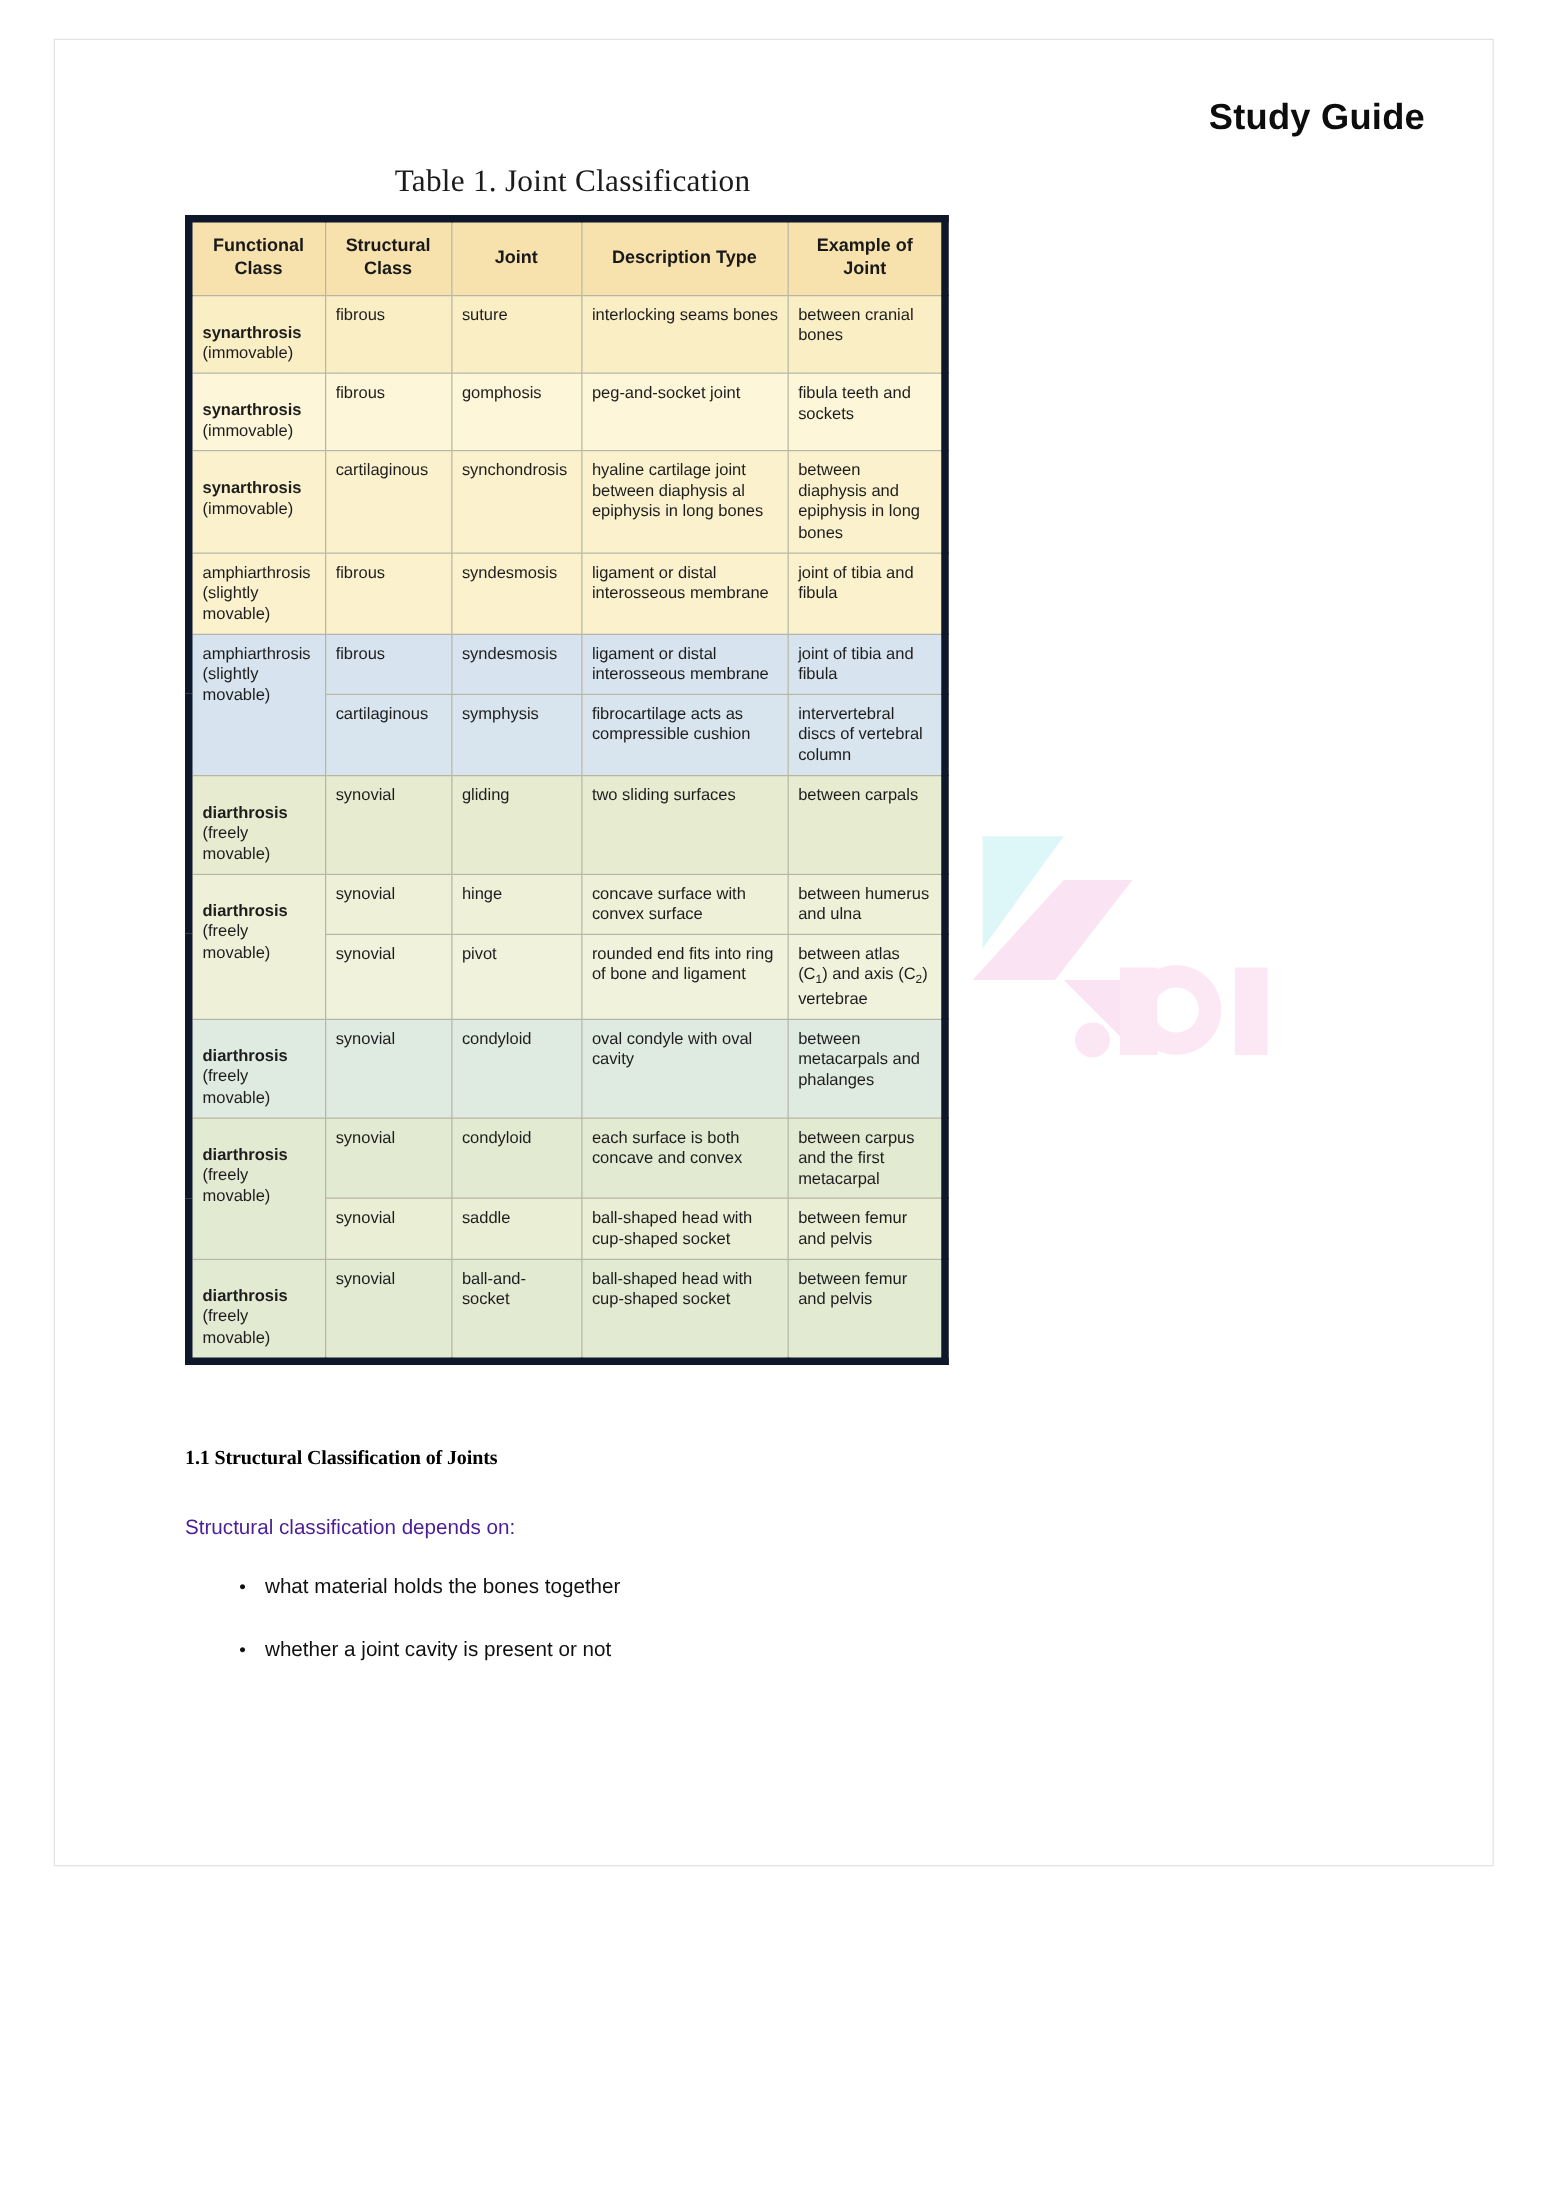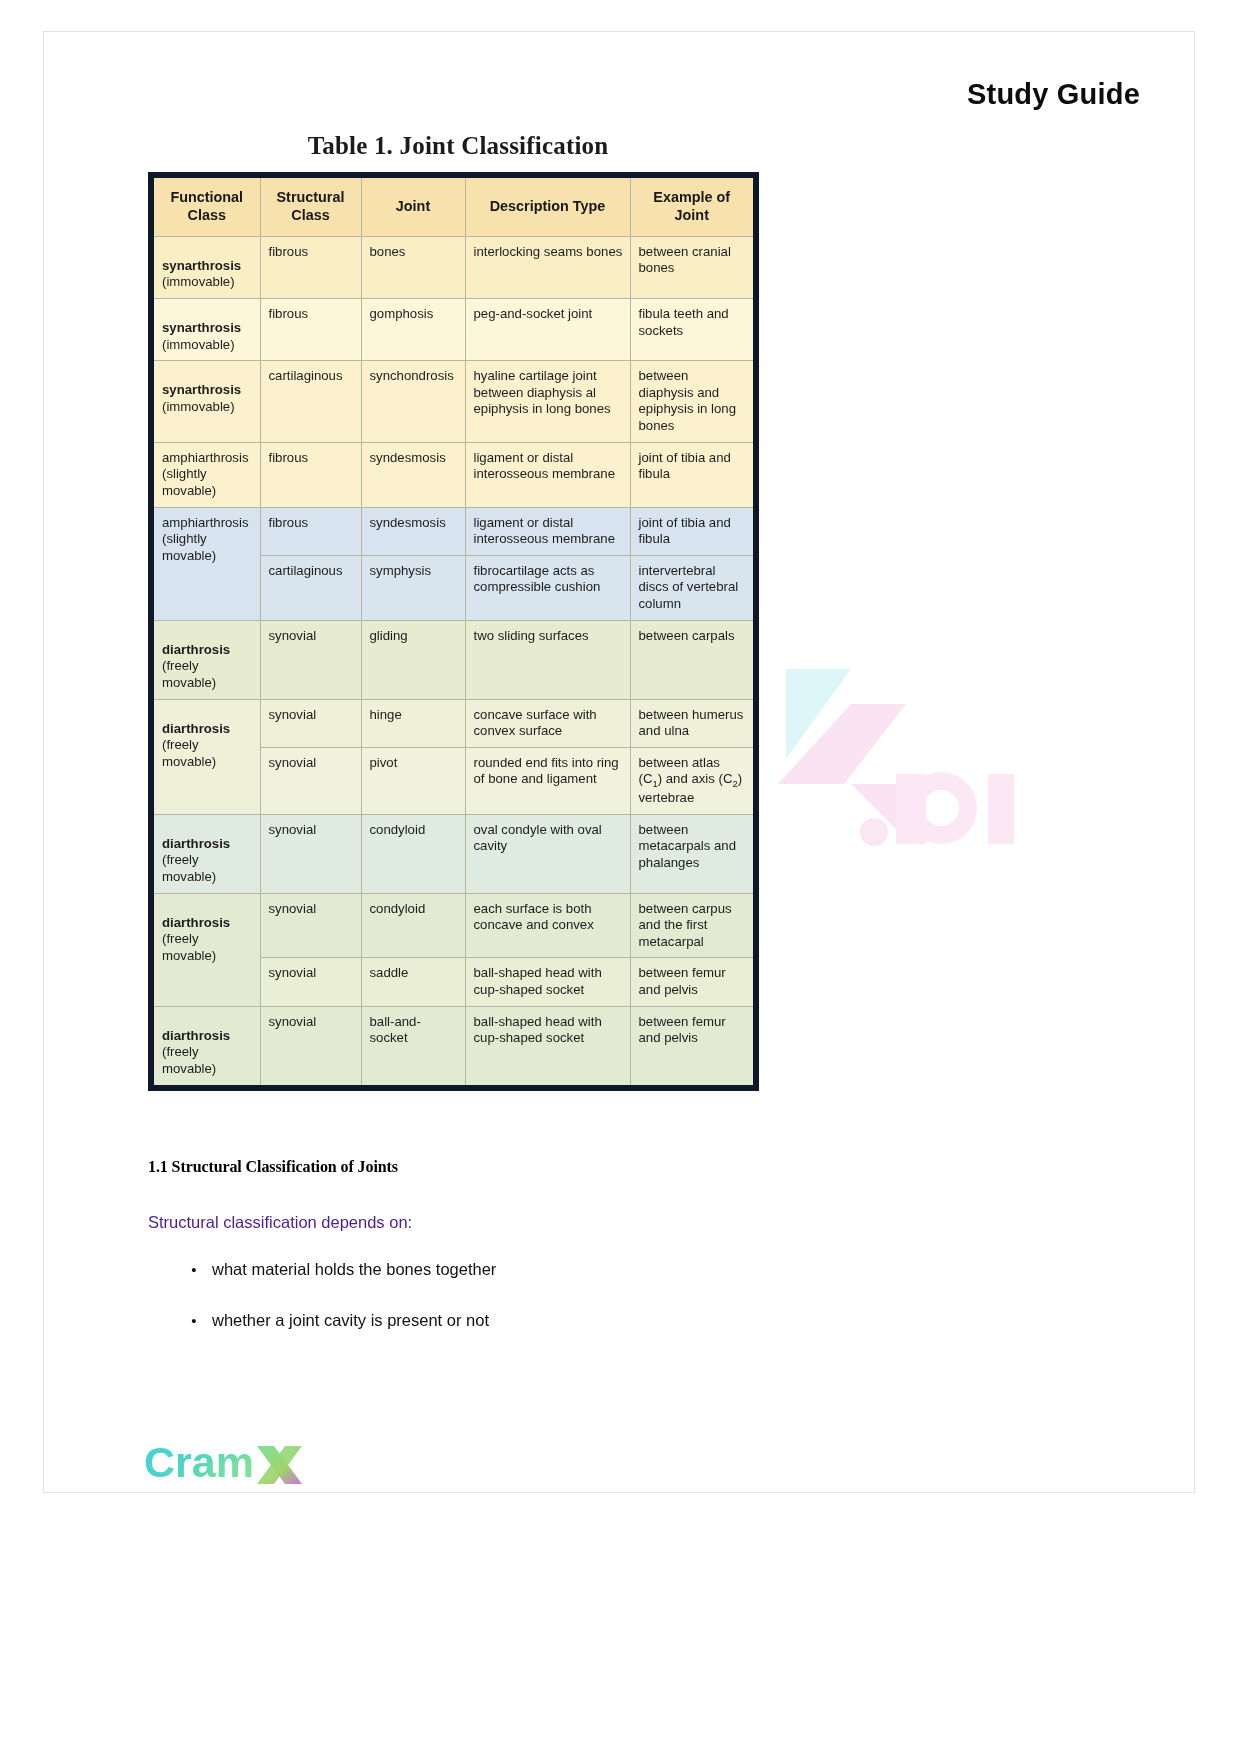--- a/index.html
+++ b/index.html
@@ -54,21 +54,21 @@
   .table-block {
     position: absolute;
     left: 104px;
     top: 100px;
     width: 620px;
   }
   .table-caption {
     text-align: center;
     font-family: "Liberation Serif", serif;
     font-size: 25px;
-    font-weight: bold;
+    font-weight: normal;
     color: #1b1b1b;
     margin: 0 0 12px 0;
     letter-spacing: 0.2px;
   }
 
   table.joint-table {
     border-collapse: collapse;
     width: 605px;
     table-layout: fixed;
     font-family: "Liberation Sans", sans-serif;
@@ -228,21 +228,21 @@
         </tr>
       </thead>
       <tbody>
 
         <tr>
           <td class="tint-y1">
             <span class="fc-bold">synarthrosis</span>
             <span class="fc-sub">(immovable)</span>
           </td>
           <td class="tint-y1">fibrous</td>
-          <td class="tint-y1">bones</td>
+          <td class="tint-y1">suture</td>
           <td class="tint-y1">interlocking seams bones</td>
           <td class="tint-y1">between cranial bones</td>
         </tr>
 
         <tr>
           <td class="tint-y2">
             <span class="fc-bold">synarthrosis</span>
             <span class="fc-sub">(immovable)</span>
           </td>
           <td class="tint-y2">fibrous</td>
@@ -370,33 +370,14 @@
     <div class="bullet-row">
       <span class="bullet-dot">•</span>
       <span class="bullet-text"><span></span><b>what material holds the bones together</b><span></span></span>
     </div>
     <div class="bullet-row">
       <span class="bullet-dot">•</span>
       <span class="bullet-text"><span>whether a </span><b>joint cavity</b><span> is present or not</span></span>
     </div>
   </div>
 
-  <div class="logo">
-    <svg viewBox="0 0 180 58" width="180" height="58" aria-hidden="true">
-      <defs>
-        <linearGradient id="gWord" x1="0" y1="0" x2="1" y2="0.5">
-          <stop offset="0%" stop-color="#46cfe0"></stop>
-          <stop offset="55%" stop-color="#4fd6c0"></stop>
-          <stop offset="100%" stop-color="#7fe09a"></stop>
-        </linearGradient>
-        <linearGradient id="gMark" x1="0" y1="0" x2="1" y2="1">
-          <stop offset="0%" stop-color="#7fe09a"></stop>
-          <stop offset="60%" stop-color="#9fd46a"></stop>
-          <stop offset="100%" stop-color="#d36fe0"></stop>
-        </linearGradient>
-      </defs>
-      <text x="0" y="43" font-family="Liberation Sans, sans-serif" font-size="43" font-weight="bold" fill="url(#gWord)">Cram</text>
-      <path d="M113 12 L130 12 L158 50 L141 50 Z" fill="url(#gMark)"></path>
-      <path d="M158 12 L141 12 L113 50 L130 50 Z" fill="url(#gMark)" opacity="0.92"></path>
-    </svg>
-  </div>
 
 </div>
 
 </body></html>

